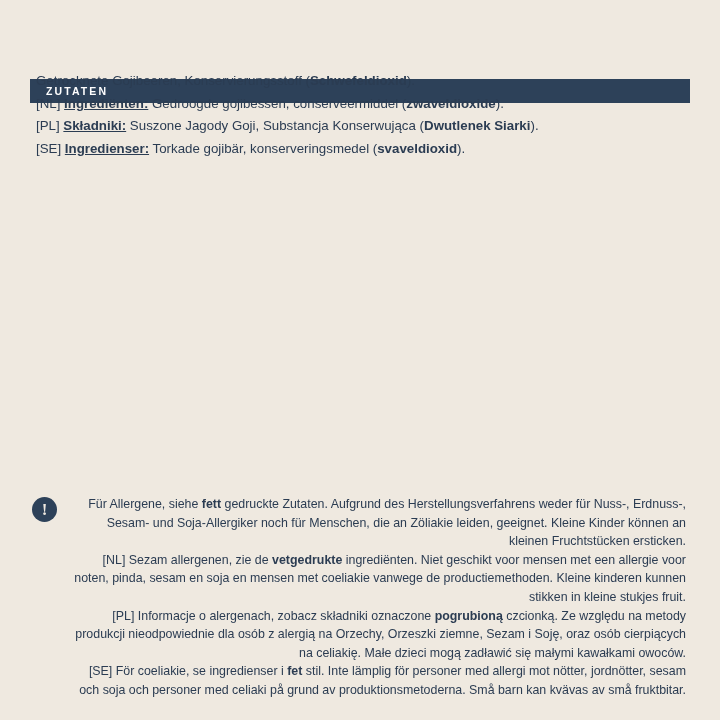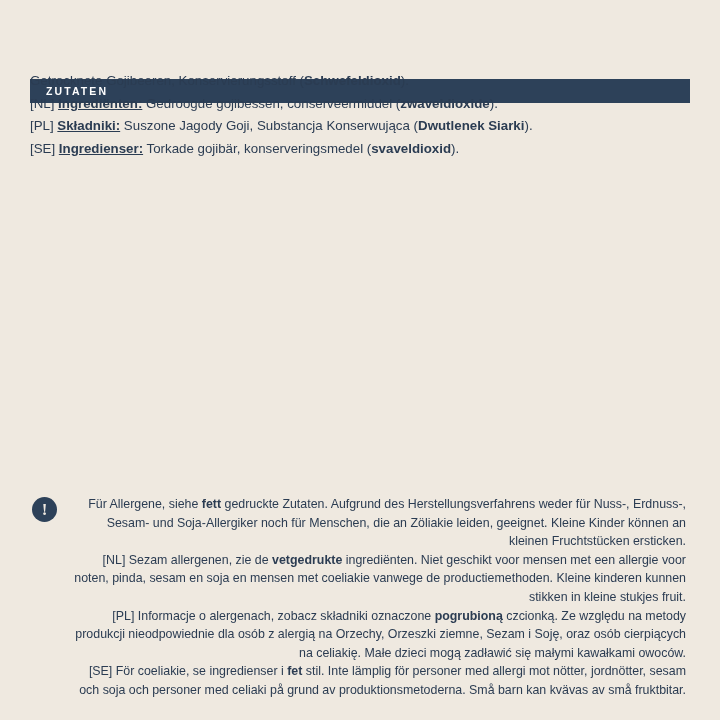--- a/index.html
+++ b/index.html
@@ -39,21 +39,21 @@
     letter-spacing: 2.1px;
     font-weight: 700;
     padding-left: 16px;
     text-transform: uppercase;
     line-height: 1;
   }
 
   
   .ingredients {
     position: absolute;
-    left: 30px;
+    left: 36px;
     top: 70px;
     width: 666px;
   }
   .ing-line {
     font-size: 13.3px;
     line-height: 22.5px;
     color: #2b3c52;
     white-space: nowrap;
   }
   .lang-tag {

